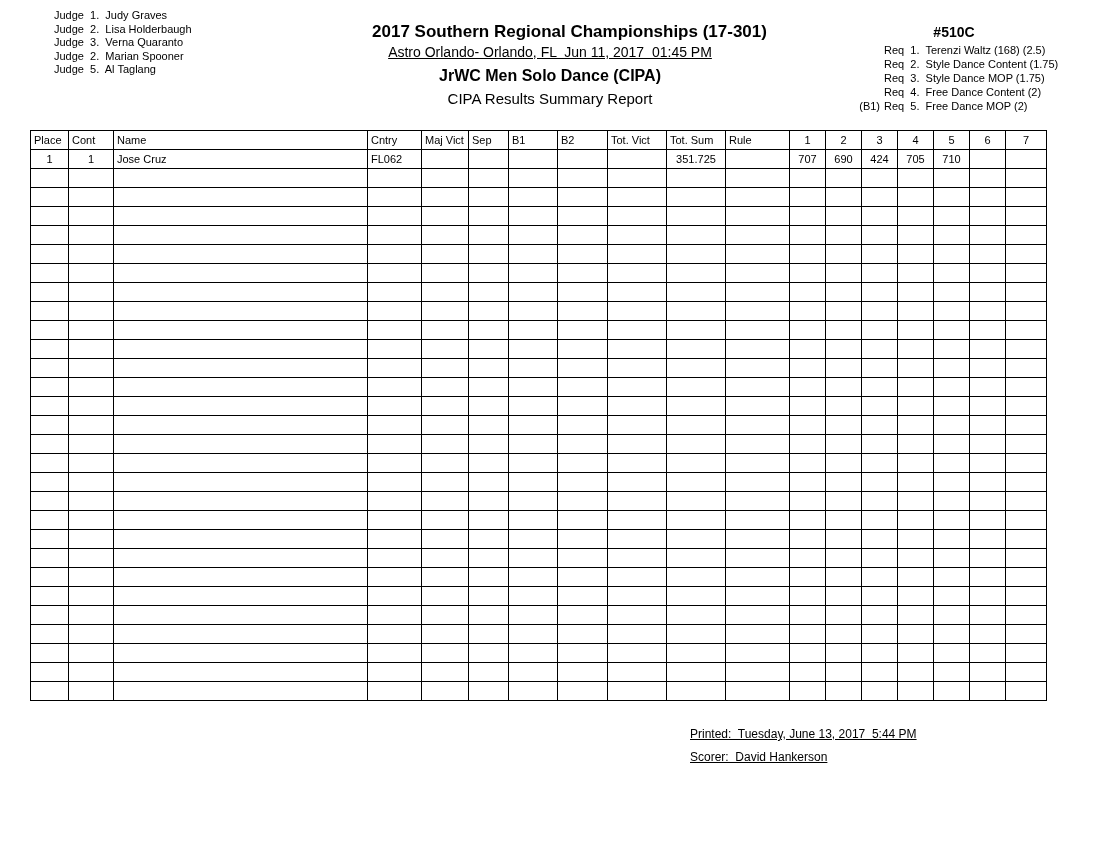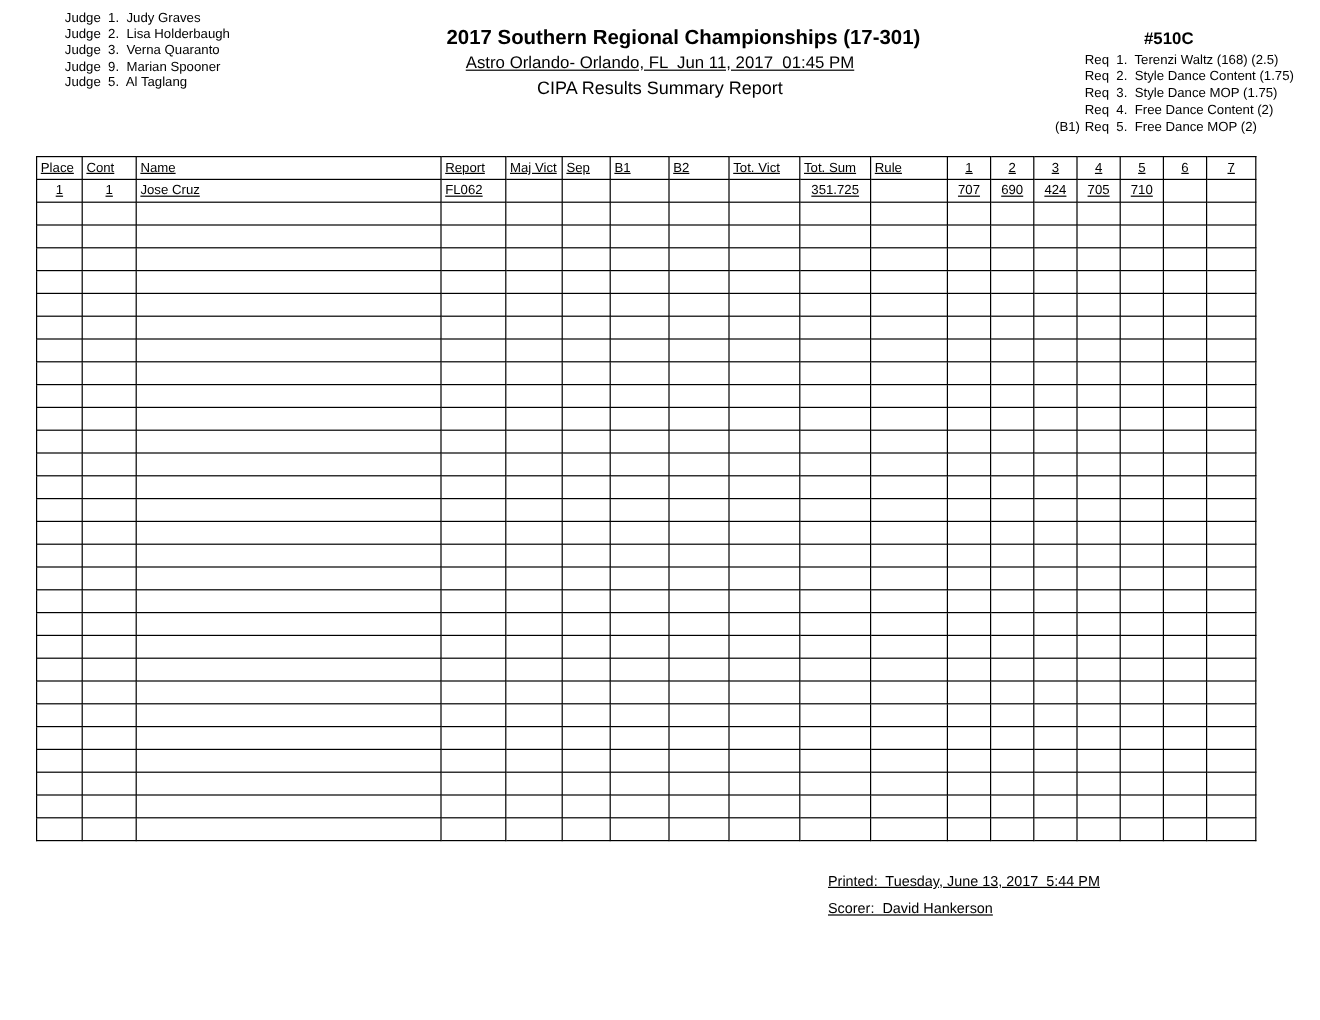--- a/index.html
+++ b/index.html
@@ -7,50 +7,51 @@
     width:1100px; height:850px; background:#ffffff; color:#000000;
     font-family:"Liberation Sans", sans-serif; position:relative; overflow:hidden;
   }
   .judges { position:absolute; left:30px; top:9px; font-size:11px; line-height:13.5px;margin-left:24px; }
   .judge-line { white-space:pre; }
   .center-header { position:absolute; left:0; top:22px; width:1100px; text-align:center; }
   .title  { font-size:17px; font-weight:bold; white-space:pre;padding-left:39px; }
   .venue  { font-size:14px; margin-top:2px; white-space:pre;text-decoration:underline; }
   .event  { font-size:16px; font-weight:bold; margin-top:7px; white-space:pre; }
   .report { font-size:15px; margin-top:5px; white-space:pre; }
-  .right-block { position:absolute; left:874px; top:24px; width:200px; }
+  .right-block { position:absolute; left:854px; top:24px; width:200px; }
   .event-code { font-size:14px; font-weight:bold; text-align:center; margin-bottom:3px; }
   .reqs { font-size:11px; line-height:14px; }
   .req-line { display:flex; }
   .req-prefix { width:26px; text-align:right; padding-right:4px; white-space:pre; flex:none; }
   .req-text { white-space:pre; }
-  .results-table { position:absolute; left:30px; top:130px; border-collapse:collapse; table-layout:fixed;text-decoration:underline; }
+  .results-table { position:absolute; left:30px; top:130px; border-collapse:collapse; table-layout:fixed; }
   .results-table th, .results-table td {
     border:1px solid #000; font-size:11px; font-weight:normal;
     height:18px; padding:0 3px; overflow:hidden; white-space:nowrap; text-align:left;
   }
   .results-table .c { text-align:center; }
   .footer { position:absolute; left:690px; top:727px; font-size:12px;text-decoration:underline; }
   .footer-line { white-space:pre; }
   .footer-line + .footer-line { margin-top:9px; }
 </style>
 </head>
 <body>
 
 <div class="judges">
     <div class="judge-line">Judge  1.  Judy Graves</div>
     <div class="judge-line">Judge  2.  Lisa Holderbaugh</div>
     <div class="judge-line">Judge  3.  Verna Quaranto</div>
-    <div class="judge-line">Judge  9.  Marian Spooner</div>
+    <div class="judge-line">Judge  2.  Marian Spooner</div>
     <div class="judge-line">Judge  5.  Al Taglang</div>
   </div>
 
 <div class="center-header">
   <div class="title">2017 Southern Regional Championships (17-301)</div>
   <div class="venue">Astro Orlando- Orlando, FL  Jun 11, 2017  01:45 PM</div>
+  <div class="event">JrWC Men Solo Dance (CIPA)</div>
   <div class="report">CIPA Results Summary Report</div>
 </div>
 
 <div class="right-block">
   <div class="event-code">#510C</div>
   <div class="reqs">
       <div class="req-line">
         <span class="req-prefix"></span>
         <span class="req-text">Req  1.  Terenzi Waltz (168) (2.5)</span>
       </div>
@@ -92,21 +93,21 @@
       <col style="width: 36px;">
       <col style="width: 36px;">
       <col style="width: 36px;">
       <col style="width: 41px;">
     </colgroup>
     <thead>
       <tr>
         <th>Place</th>
         <th>Cont</th>
         <th>Name</th>
-        <th>Report</th>
+        <th>Cntry</th>
         <th>Maj Vict</th>
         <th>Sep</th>
         <th>B1</th>
         <th>B2</th>
         <th>Tot. Vict</th>
         <th>Tot. Sum</th>
         <th>Rule</th>
         <th class="c">1</th>
         <th class="c">2</th>
         <th class="c">3</th>

